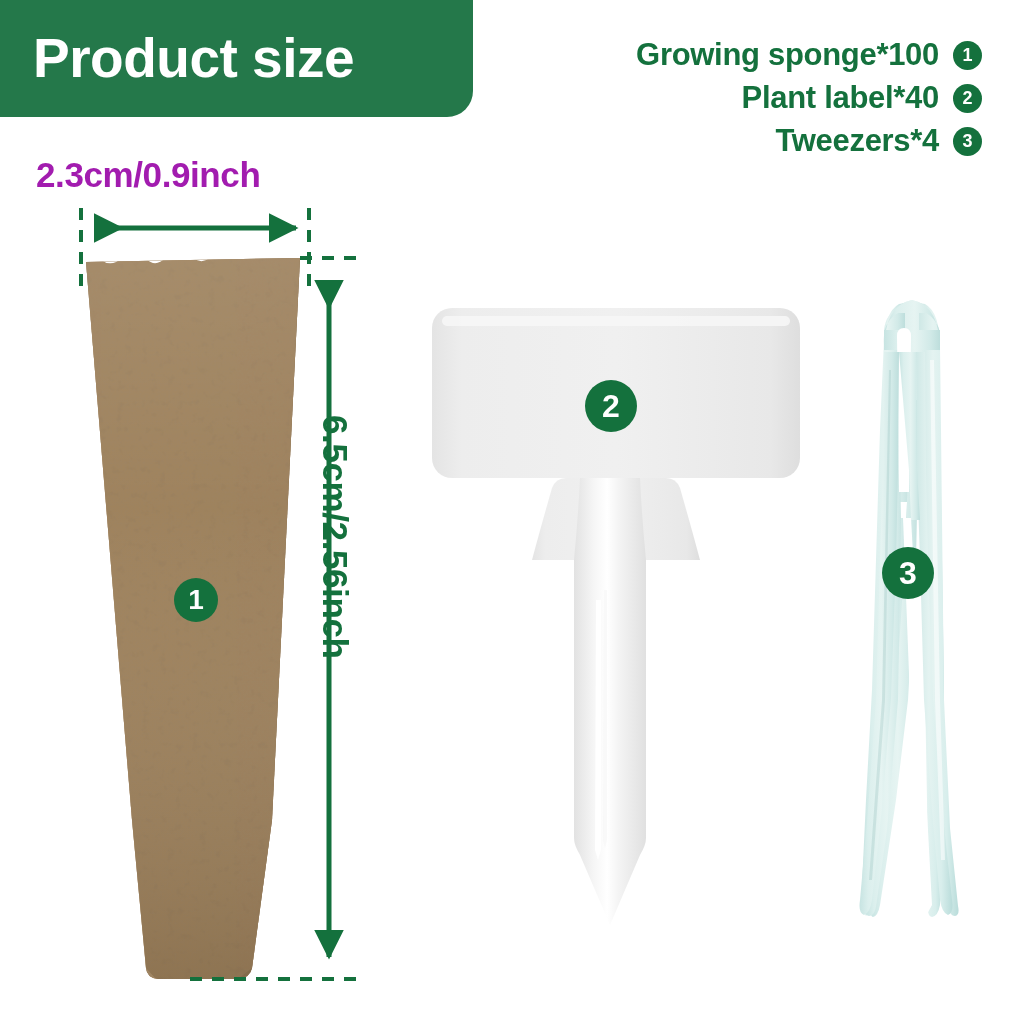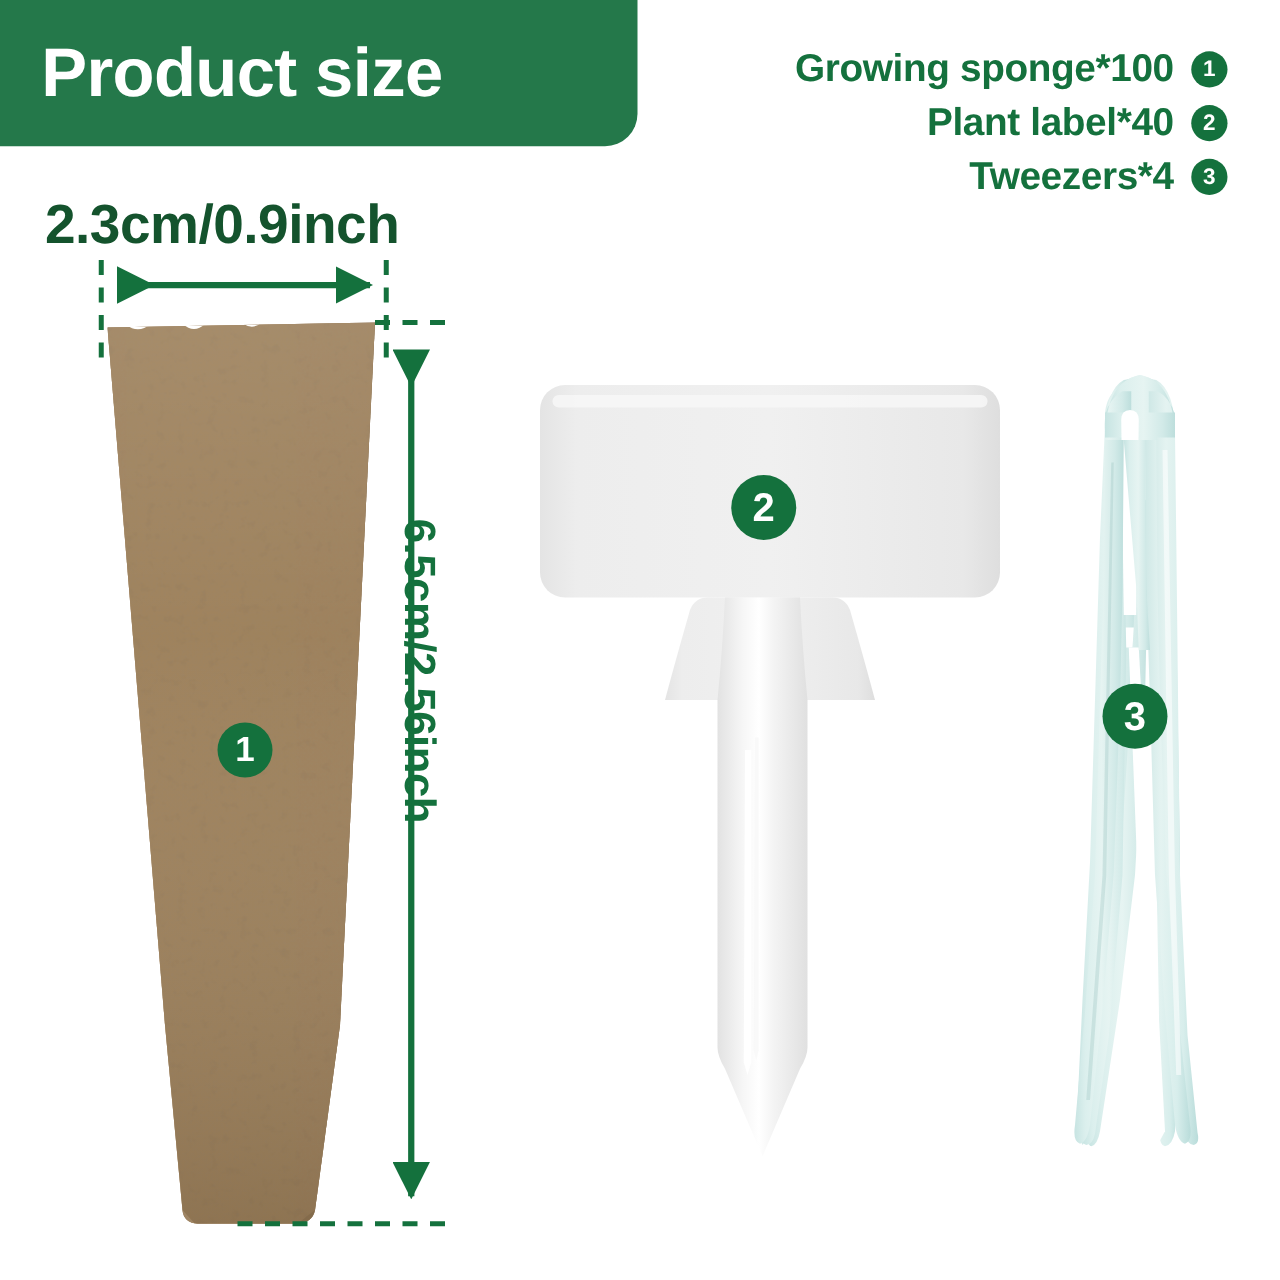--- a/index.html
+++ b/index.html
@@ -18,21 +18,21 @@
     height: 1024px;
     background: #ffffff;
     overflow: hidden;
   }
 
   
   #header-banner {
     position: absolute;
     left: 0;
     top: 0;
-    width: 510px;
+    width: 473px;
     height: 117px;
     background: #24784a;
     border-bottom-right-radius: 26px;
     display: flex;
     align-items: center;
   }
   #header-title {
     color: #ffffff;
     font-size: 55px;
     font-weight: bold;
@@ -78,22 +78,22 @@
     justify-content: center;
     flex: 0 0 auto;
     line-height: 1;
   }
 
   
   #width-caption {
     position: absolute;
     left: 36px;
     top: 155px;
-    color: #14532d;
-    font-size: 44px;
+    color: #a21caf;
+    font-size: 35px;
     font-weight: bold;
     letter-spacing: -0.4px;
     white-space: nowrap;
   }
 
   
   #height-caption {
     position: absolute;
     left: 355px;
     top: 415px;

